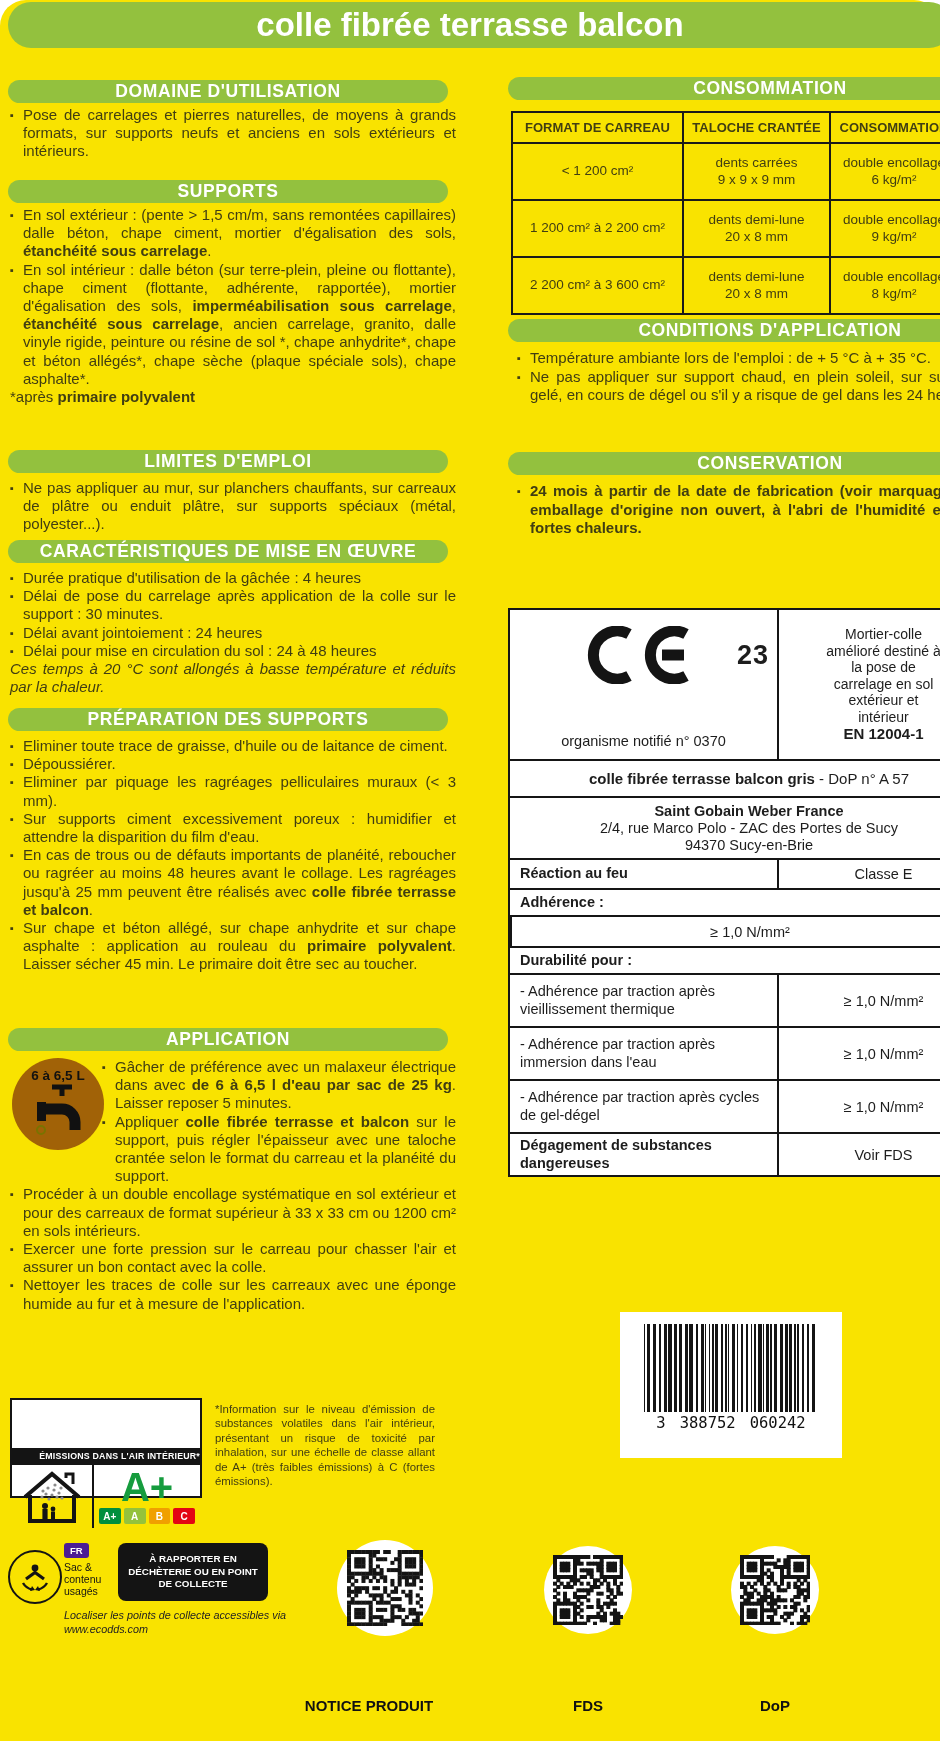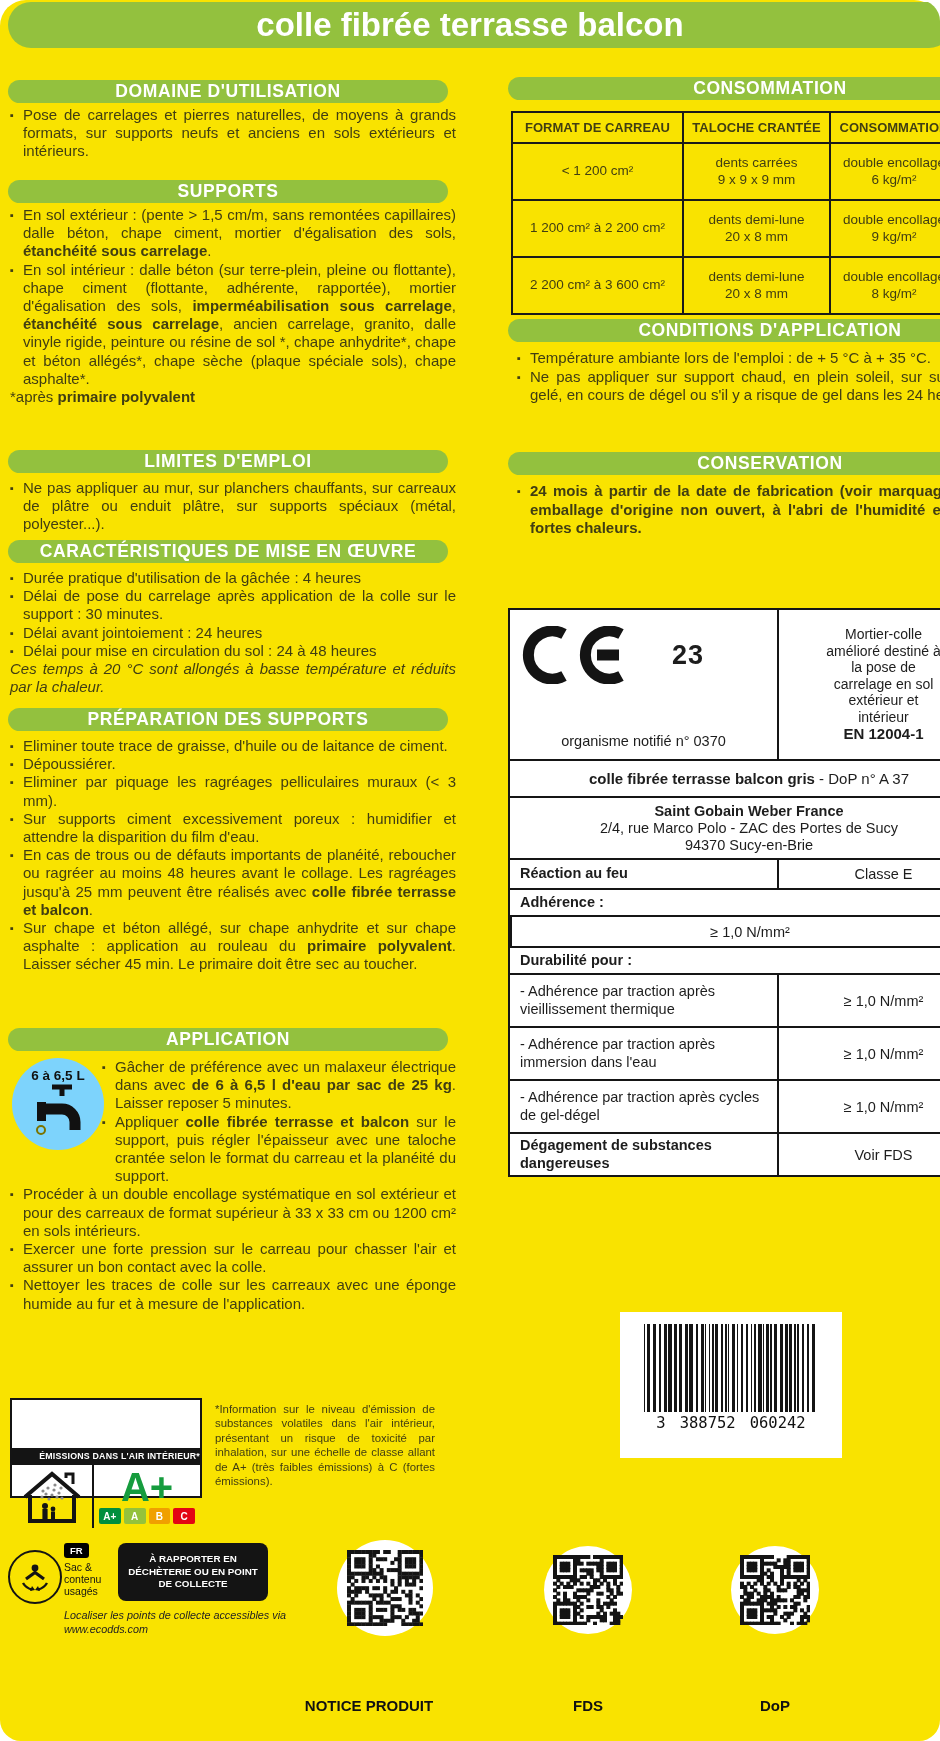--- a/index.html
+++ b/index.html
@@ -1,17 +1,17 @@
 <!DOCTYPE html>
 <html lang="fr"><head>
 <meta charset="utf-8">
 <style>
   html,body{margin:0;padding:0;background:#fff;}
   #canvas{position:relative;width:940px;height:1741px;overflow:hidden;
-    font-family:"Liberation Sans",sans-serif;background:#fff;border-radius:21px;}
+    font-family:"Liberation Sans",sans-serif;background:#fff;}
   #yellow{position:absolute;inset:0;background:var(--yellow,#f9e300);border-radius:26px 26px 0 0;}
   
   #banner{position:absolute;left:8px;top:2px;width:944px;height:46px;background:var(--green,#93c13e);
     border-radius:23px;color:#fff;font-weight:bold;font-size:33px;display:flex;align-items:center;justify-content:center;}
   #banner span{padding-right:20px;}
   
   .pill{position:absolute;height:23px;background:var(--green,#93c13e);border-radius:12px;color:#fff;
     font-weight:bold;font-size:17.5px;letter-spacing:.6px;text-align:center;line-height:23px;}
   .pill-left{left:8px;width:440px;}
   .pill-right{left:508px;width:524px;}
@@ -35,21 +35,21 @@
     text-align:center;border-left:2px solid #1a1a1a;border-top:2px solid #1a1a1a;padding:0 2px;}
   #ctable .c.c0{border-left:none;}
   #ctable .hr{height:29px;border-top:none;font-weight:bold;font-size:13px;white-space:nowrap;}
   #ctable .bd{height:55px;font-size:13.5px;line-height:16.5px;}
   
   #ce-box{position:absolute;left:508px;top:608px;width:482px;height:569px;background:#fff;
     border:2.5px solid #151515;box-sizing:border-box;display:flex;flex-direction:column;color:#1d1d1d;}
   #ce-r1{height:155px;display:flex;box-sizing:border-box;}
   #ce-r1l{width:267px;box-sizing:border-box;display:flex;flex-direction:column;justify-content:space-between;
     padding:16px 8px 10px 8px;}
-  #ce-mark-row{display:flex;align-items:center;justify-content:flex-start;}
+  #ce-mark-row{display:flex;align-items:center;justify-content:flex-end;}
   #ce-year{font-weight:bold;font-size:27px;margin-left:42px;letter-spacing:1px;}
   #ce-notified{text-align:center;font-size:14.5px;}
   #ce-r1r{flex:1;border-left:2px solid #151515;display:flex;flex-direction:column;justify-content:center;
     text-align:center;font-size:14px;line-height:16.5px;box-sizing:border-box;}
   #ce-desc{width:124px;margin:0 auto;}
   #ce-std{font-weight:bold;font-size:15px;margin-top:1px;}
   #ce-prod{height:38px;border-top:2px solid #151515;box-sizing:border-box;display:flex;align-items:center;
     justify-content:center;font-size:15px;white-space:pre;}
   #ce-manu{height:64px;border-top:2px solid #151515;box-sizing:border-box;display:flex;flex-direction:column;
     align-items:center;justify-content:center;font-size:14.5px;line-height:17px;text-align:center;}
@@ -76,33 +76,33 @@
     padding:1px 5px 4px 5px;}
   #emis-grade{font-weight:bold;font-size:40px;line-height:42px;color:var(--grade-green,#169c3e);}
   #emis-scale{display:flex;gap:3px;width:100%;}
   #emis-scale .sq{flex:1;height:16px;border-radius:2px;color:#fff;font-weight:bold;font-size:10px;
     display:flex;align-items:center;justify-content:center;}
   #emis-note{position:absolute;left:215px;top:1402px;width:220px;font-size:11.4px;line-height:14.4px;
     color:var(--ink,#413e12);text-align:justify;}
   
   #triman{position:absolute;left:8px;top:1550px;width:54px;height:54px;border:2.5px solid #141414;
     border-radius:50%;box-sizing:border-box;display:flex;align-items:center;justify-content:center;}
-  #fr-tag{position:absolute;left:64px;top:1543px;background:#000000;color:#fff;font-weight:bold;
+  #fr-tag{position:absolute;left:64px;top:1543px;background:#4c1d95;color:#fff;font-weight:bold;
     font-size:9.5px;padding:2px 6px;border-radius:3px;}
   #bag-label{position:absolute;left:64px;top:1561px;width:52px;font-size:10.5px;line-height:12px;
     color:#141414;}
   #collect-pill{position:absolute;left:118px;top:1543px;width:150px;height:58px;background:#141414;
     border-radius:8px;color:#fff;font-weight:bold;font-size:9.8px;line-height:12.8px;text-align:center;
     display:flex;align-items:center;justify-content:center;padding:0 10px;box-sizing:border-box;}
   #ecodds{position:absolute;left:64px;top:1609px;width:230px;font-style:italic;font-size:10.8px;
     line-height:13.5px;color:#222;}
   .qrwrap{position:absolute;background:#fff;border-radius:50%;display:flex;align-items:center;justify-content:center;}
   .qrlabel{position:absolute;font-weight:bold;font-size:15px;color:#111;text-align:center;}
   
-  #faucet{position:absolute;left:12px;top:1058px;width:92px;height:92px;background:#7dd3fc;border-radius:50%;
+  #faucet{position:absolute;left:12px;top:1058px;width:92px;height:92px;background:#a16207;border-radius:50%;
     display:flex;flex-direction:column;align-items:center;padding-top:10px;box-sizing:border-box;}
   #faucet-label{font-weight:bold;font-size:13.5px;color:#111;}
 </style>
 </head>
 <body>
 
 <div id="canvas" style="--yellow: #f9e300; --green: #93c13e; --ink: #413e12; --grade-green: #169c3e;">
   <div id="yellow"></div>
 
   <div id="banner">
@@ -181,21 +181,21 @@
           </svg>
           <span id="ce-year">23</span>
         </div>
         <div id="ce-notified">organisme notifié n° 0370</div>
       </div>
       <div id="ce-r1r">
         <div id="ce-desc">Mortier-colle amélioré destiné à la pose de carrelage en sol extérieur et intérieur</div>
         <div id="ce-std">EN 12004-1</div>
       </div>
     </div>
-    <div id="ce-prod"><span class="b">colle fibrée terrasse balcon gris</span><span> - DoP n° A 37</span></div>
+    <div id="ce-prod"><span class="b">colle fibrée terrasse balcon gris</span><span> - DoP n° A 57</span></div>
     <div id="ce-manu">
       <div class="b">Saint Gobain Weber France</div>
       <div>2/4, rue Marco Polo - ZAC des Portes de Sucy</div>
       <div>94370 Sucy-en-Brie</div>
     </div>
     <div id="ce-props">
         <div class="prow" style="height: 30px;">
           <div class="pl b">Réaction au feu</div>
           <div class="pv">Classe E</div>
         </div>

